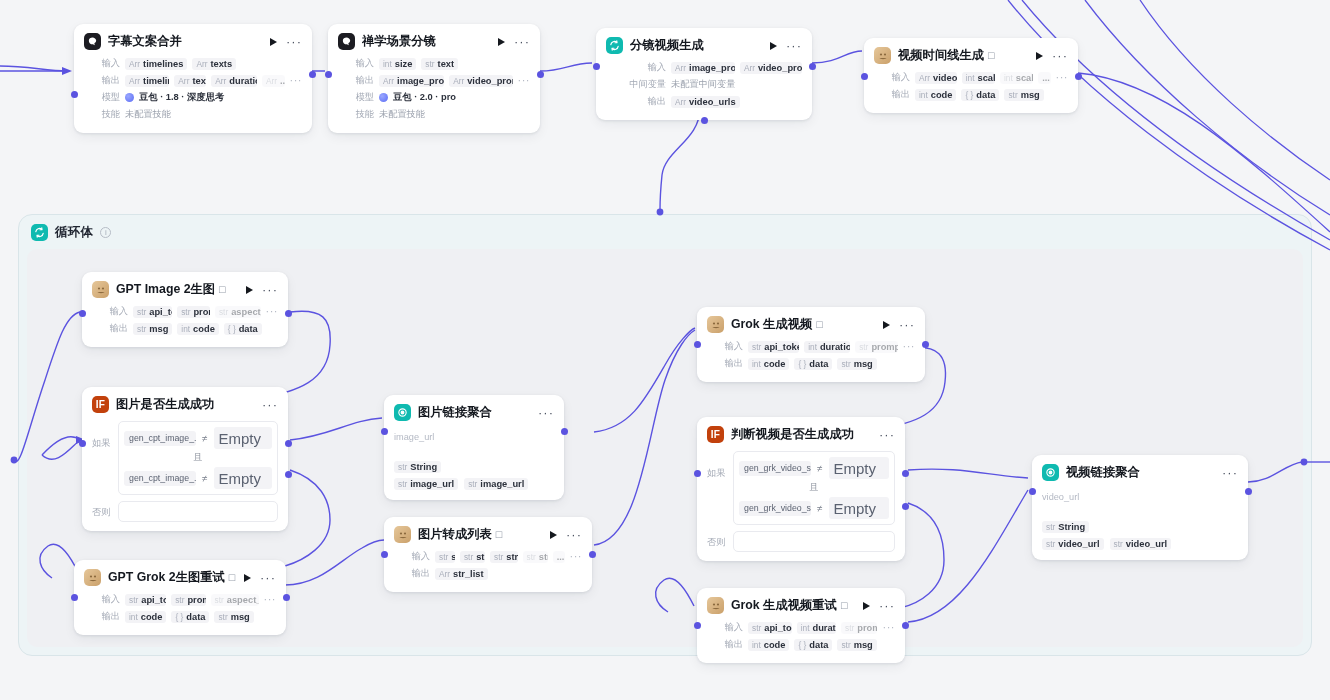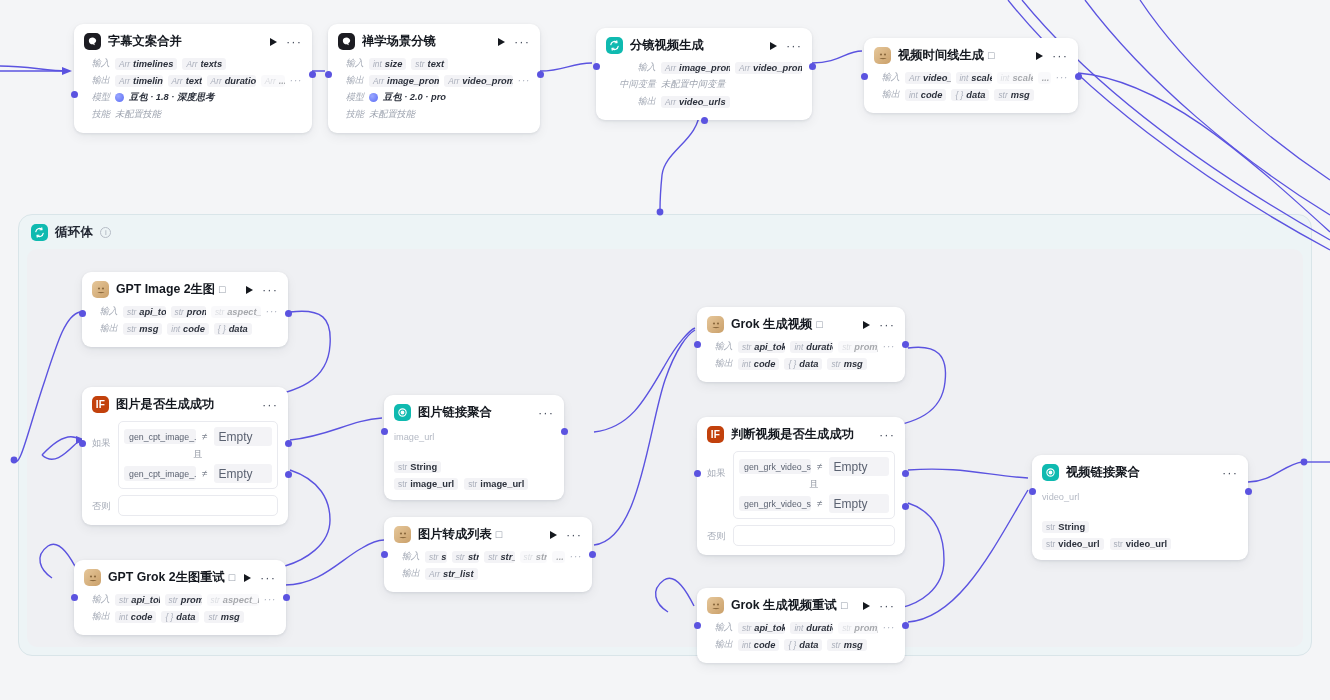--- a/index.html
+++ b/index.html
@@ -86,21 +86,21 @@
   .node-actions { display: flex; align-items: center; gap: 9px; flex: 0 0 auto; }
   .play-ico {
     width: 0; height: 0;
     border-left: 7px solid #15181e;
     border-top: 4.5px solid transparent;
     border-bottom: 4.5px solid transparent;
   }
   .dots-ico { color: #4a5160; font-size: 13px; line-height: 6px; letter-spacing: 1px; }
 
   
-  .rows { padding: 0 10px 9px 14px; font-style: italic; }
+  .rows { padding: 0 10px 9px 24px; }
   .row {
     display: flex; align-items: center;
     gap: 5px; min-height: 15px; margin-bottom: 2px;
     white-space: nowrap; overflow: hidden;
   }
   .row-label {
     color: #a3a9b5; font-size: 9.2px;
     flex: 0 0 auto; min-width: 22px;
     text-align: right;
   }
@@ -135,21 +135,21 @@
   }
   .cond-row { display: flex; align-items: center; gap: 6px; padding: 2px 2px; }
   .cond-field {
     background: #f3f3f6; border-radius: 3px;
     padding: 2.5px 5px; font-size: 8.8px; color: #5b6271;
     flex: 0 0 72px; overflow: hidden; white-space: nowrap;
   }
   .cond-op { font-size: 10px; color: #7a808d; flex: 0 0 auto; }
   .cond-val {
     background: #f3f3f6; border-radius: 3px;
-    padding: 2.5px 5px; font-size: 12px; color: #5b6271;
+    padding: 2.5px 5px; font-size: 15px; color: #5b6271;
     flex: 1 1 auto;
   }
   .cond-and { text-align: center; font-size: 8.8px; color: #8b919d; padding: 1px 0; }
   .cond-empty-box {
     border: 1px solid #e9eaef; border-radius: 5px;
     height: 21px; background: #fff; flex: 1 1 auto;
   }
 
   
   .agg-wrap { padding: 1px 10px 10px 10px; display:flex; gap:19px;flex-direction:column; }
@@ -690,21 +690,21 @@
         <span class="chip">
             <span class="ty">str</span>
             <span>msg</span>
           </span>
       </div>
     </div>
     <span class="port left" style="top:34px;"></span>
     <span class="port right" style="top:34px;"></span>
   </div>
 
-  <div class="node" style="left:697px; top:307px; width:208px;">
+  <div class="node" style="left:697px; top:307px; width:228px;">
     <div class="node-head">
       <span class="node-icon ico-img">
         <svg width="12" height="12" viewBox="0 0 24 24" fill="#8c6a3e">
             <circle cx="8" cy="9" r="2.2"></circle>
             <circle cx="16" cy="9" r="2.2"></circle>
             <path d="M5 16c2 3 12 3 14 0z"></path>
           </svg>
       </span>
       <span class="node-title"><span>Grok 生成视频</span><span class="title-badge">☐</span></span>
       <span class="node-actions">

